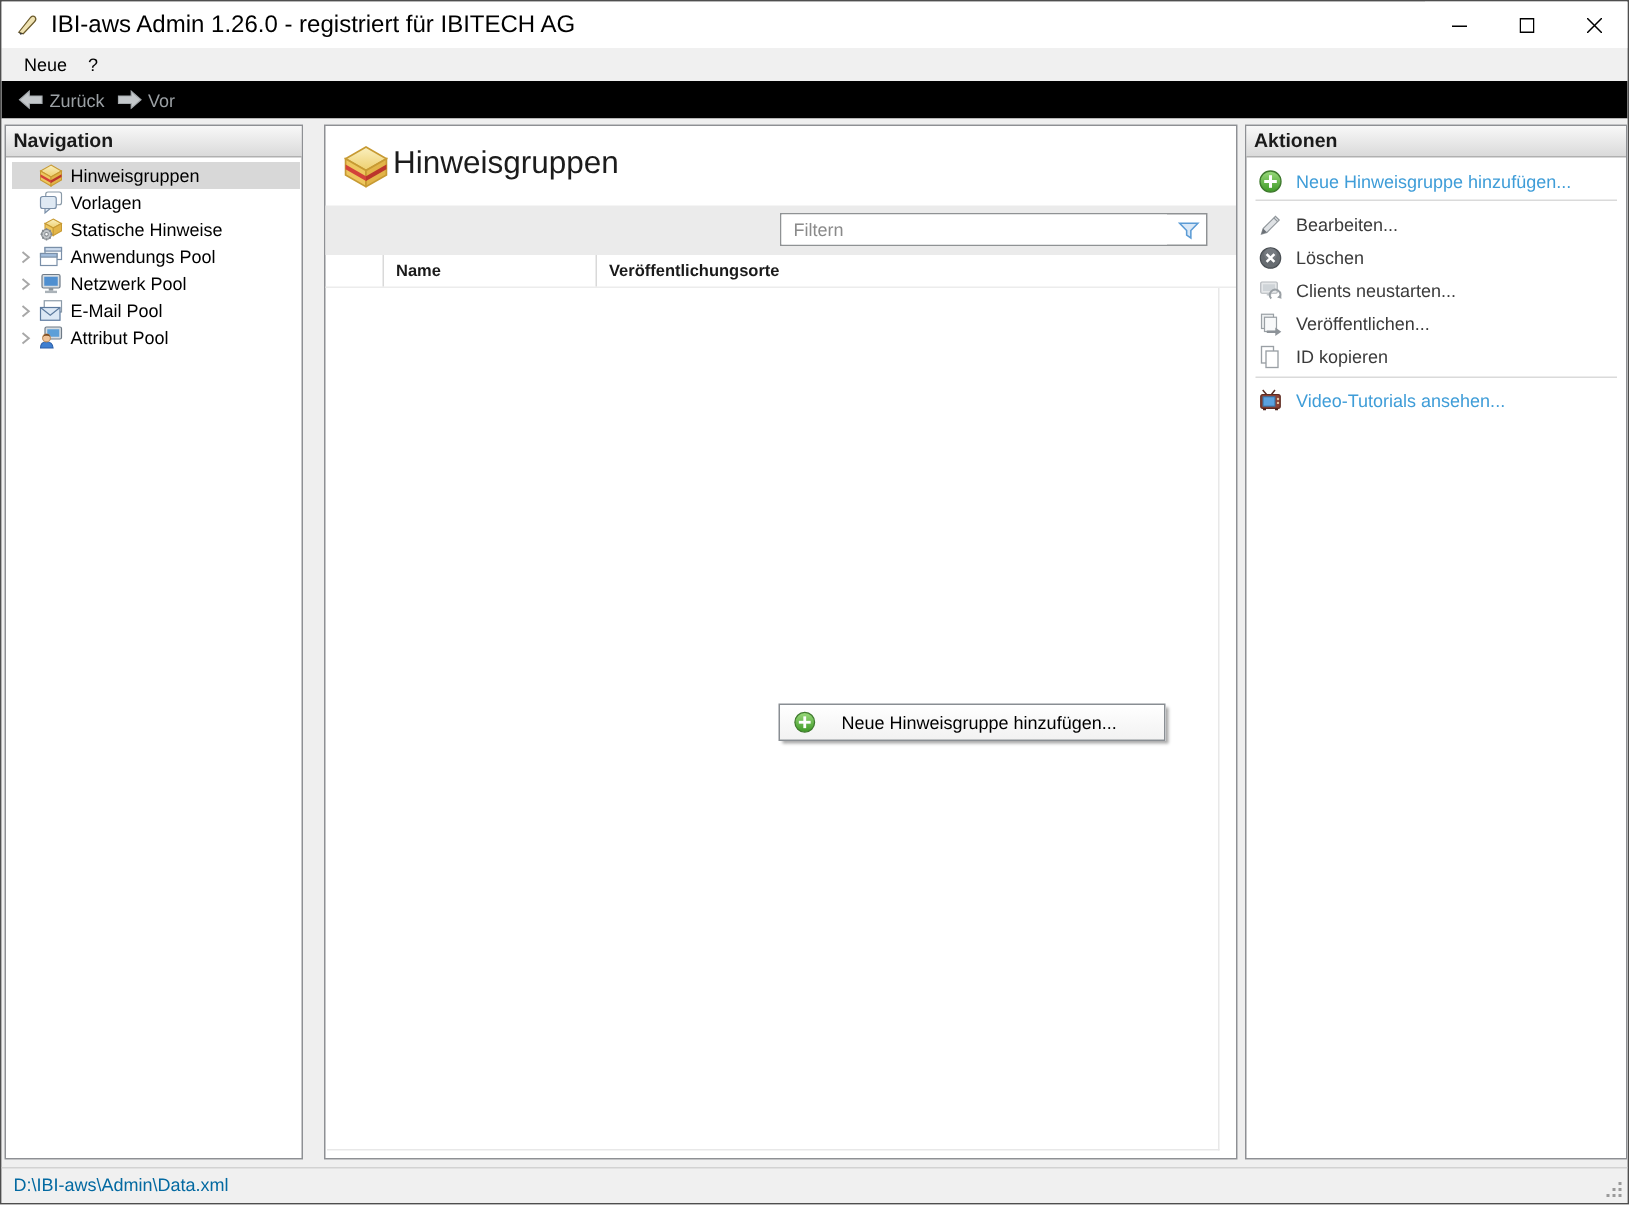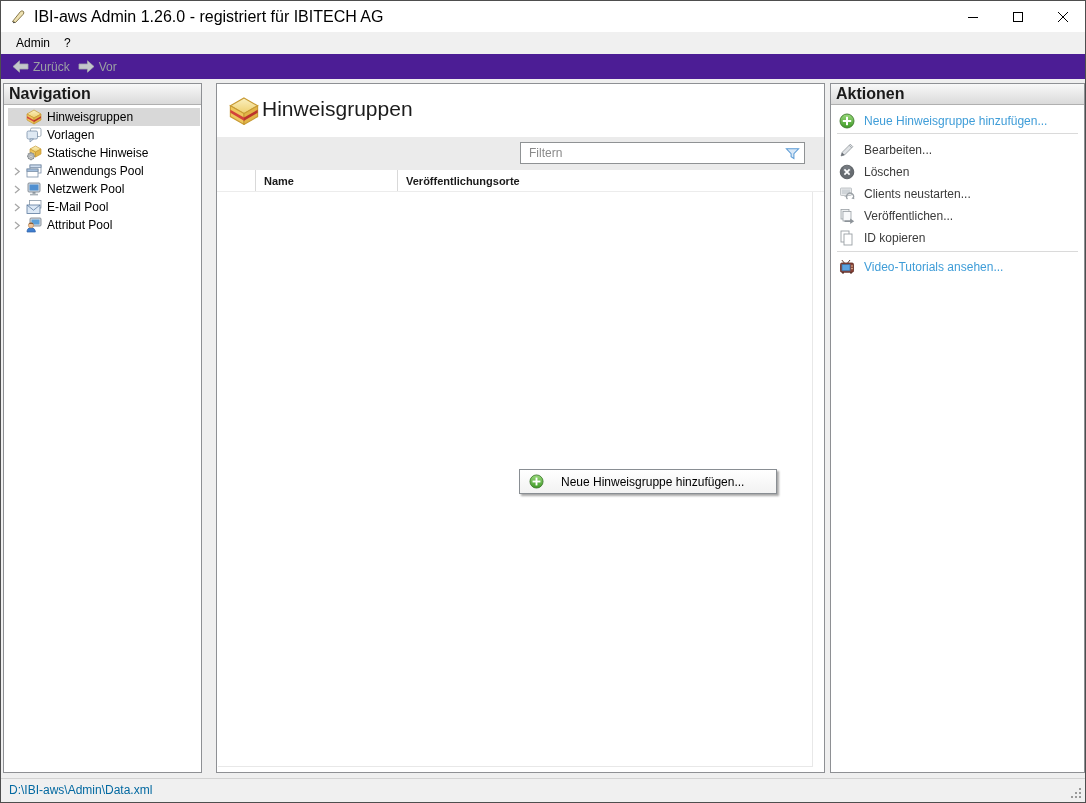--- a/index.html
+++ b/index.html
@@ -12,33 +12,33 @@
   }
   
   .titlebar { height:31px; background:#ffffff; display:flex; align-items:center; }
   .app-icon { margin-left:9px; width:17px; height:17px; flex:0 0 auto; }
   .title-text { margin-left:7px; font-size:16px; color:#000; }
   .win-controls { margin-left:auto; display:flex; height:31px; }
   .win-btn { width:45px; height:31px; display:flex; align-items:center; justify-content:center; background:#fff; }
   
   .menubar { height:22px; background:#f0f0f0; display:flex; align-items:center; padding-left:8px; font-size:12px; }
   .menu-item { padding:3px 7px; }
-  .toolbar { height:25px; background:#4c1d95; display:flex; align-items:center; padding-left:7px; font-size:12px; color:#9ba0a4; }
+  .toolbar { height:25px; background:#000000; display:flex; align-items:center; padding-left:7px; font-size:12px; color:#9ba0a4; }
   .tool-btn { display:flex; align-items:center; gap:4px; padding:2px 4px; }
   
   .content { position:absolute; top:78px; left:0; right:0; bottom:24px; background:#efefef; }
   .panel { position:absolute; top:4px; height:690px; background:#fff; border:1px solid #8e9094; }
   .nav-panel { left:2px; width:199px; }
   .main-panel { left:215px; width:609px; }
   .actions-panel { left:829px; width:255px; }
   .panel-header {
     height:21px; line-height:20px; padding-left:5px;
     background:linear-gradient(#f8f8f8,#dadada);
     border-bottom:1px solid #b0b0b0;
-    font-size:16px; font-weight:bold; color:#1a1a1a;
+    font-size:13px; font-weight:bold; color:#1a1a1a;
   }
   
   .tree { padding-top:3px; }
   .tree-row { height:18px; display:flex; align-items:center; font-size:12px; margin:0 1px 0 4px; }
   .tree-row.selected { background:#d8d8d8; }
   .chev-slot { width:18px; height:18px; display:flex; align-items:center; justify-content:center; flex:0 0 auto; }
   .tree-ico { width:16px; height:16px; flex:0 0 auto; }
   .tree-label { margin-left:5px; white-space:nowrap; }
   
   .main-title-row { position:relative; height:53px; }
@@ -114,21 +114,21 @@
       </div>
       <div class="win-btn">
         <svg width="10" height="10" viewBox="0 0 10 10">
             <path d="M0 0 L10 10 M10 0 L0 10" stroke="#000" stroke-width="1"></path>
           </svg>
       </div>
     </div>
   </div>
 
   <div class="menubar">
-    <span class="menu-item">Admin</span>
+    <span class="menu-item">Neue</span>
     <span class="menu-item">?</span>
   </div>
 
   <div class="toolbar">
     <span class="tool-btn">
       <svg width="17" height="13" viewBox="0 0 17 13">
         <path d="M7.5 0.8 L1 6.5 L7.5 12.2 L7.5 9 L16 9 L16 4 L7.5 4 Z" fill="#c4c8cb" stroke="#a4a9ad" stroke-width="0.8"></path>
       </svg>
       <span>Zurück</span>
     </span>

